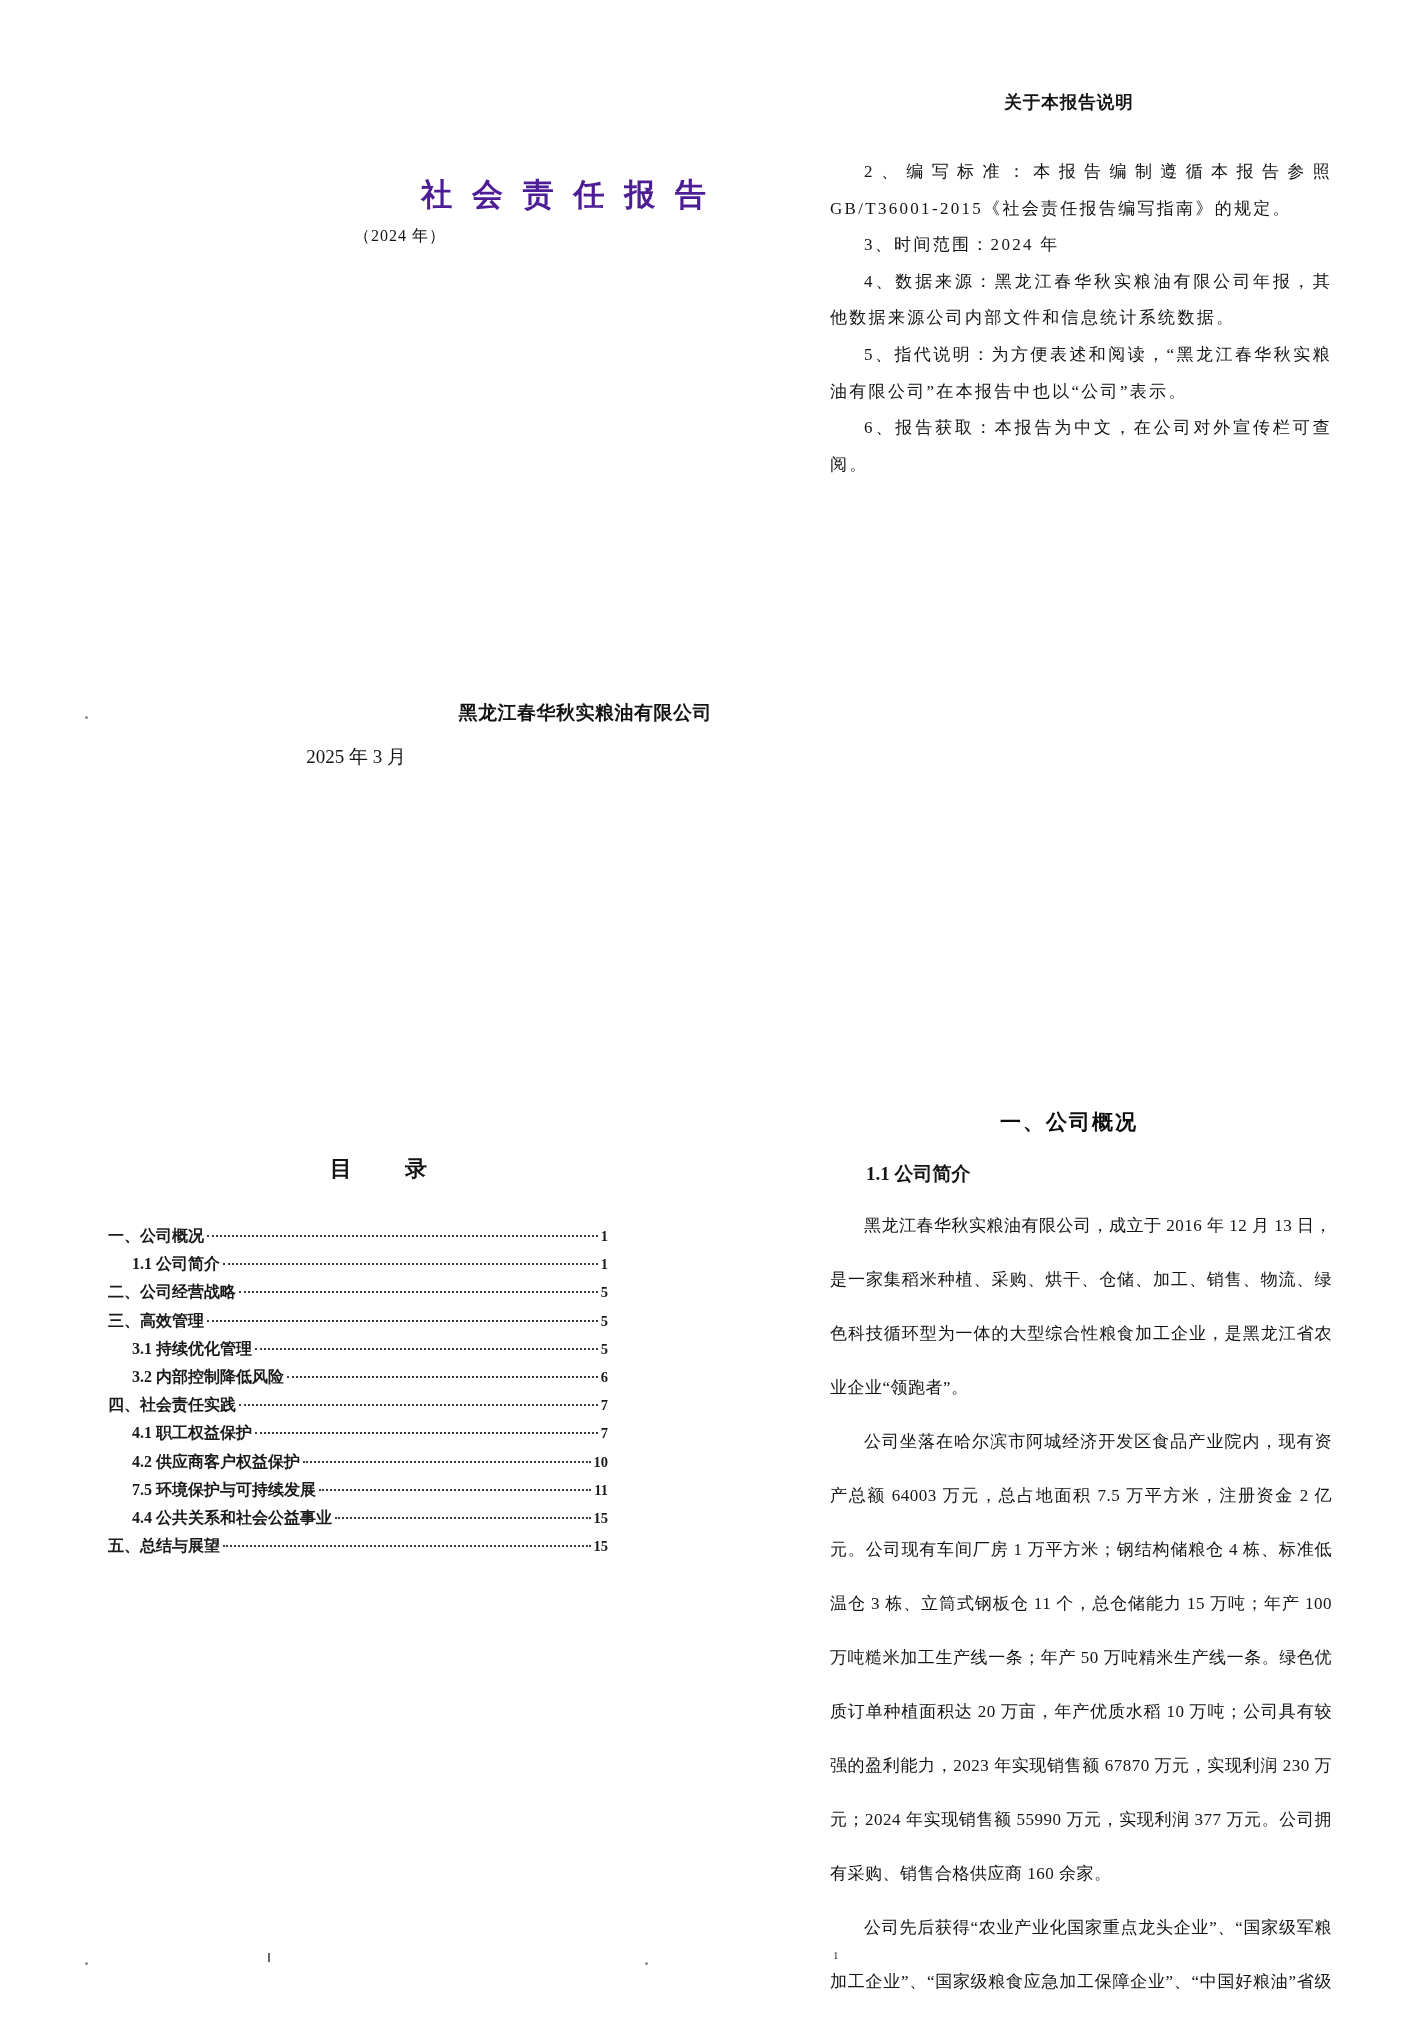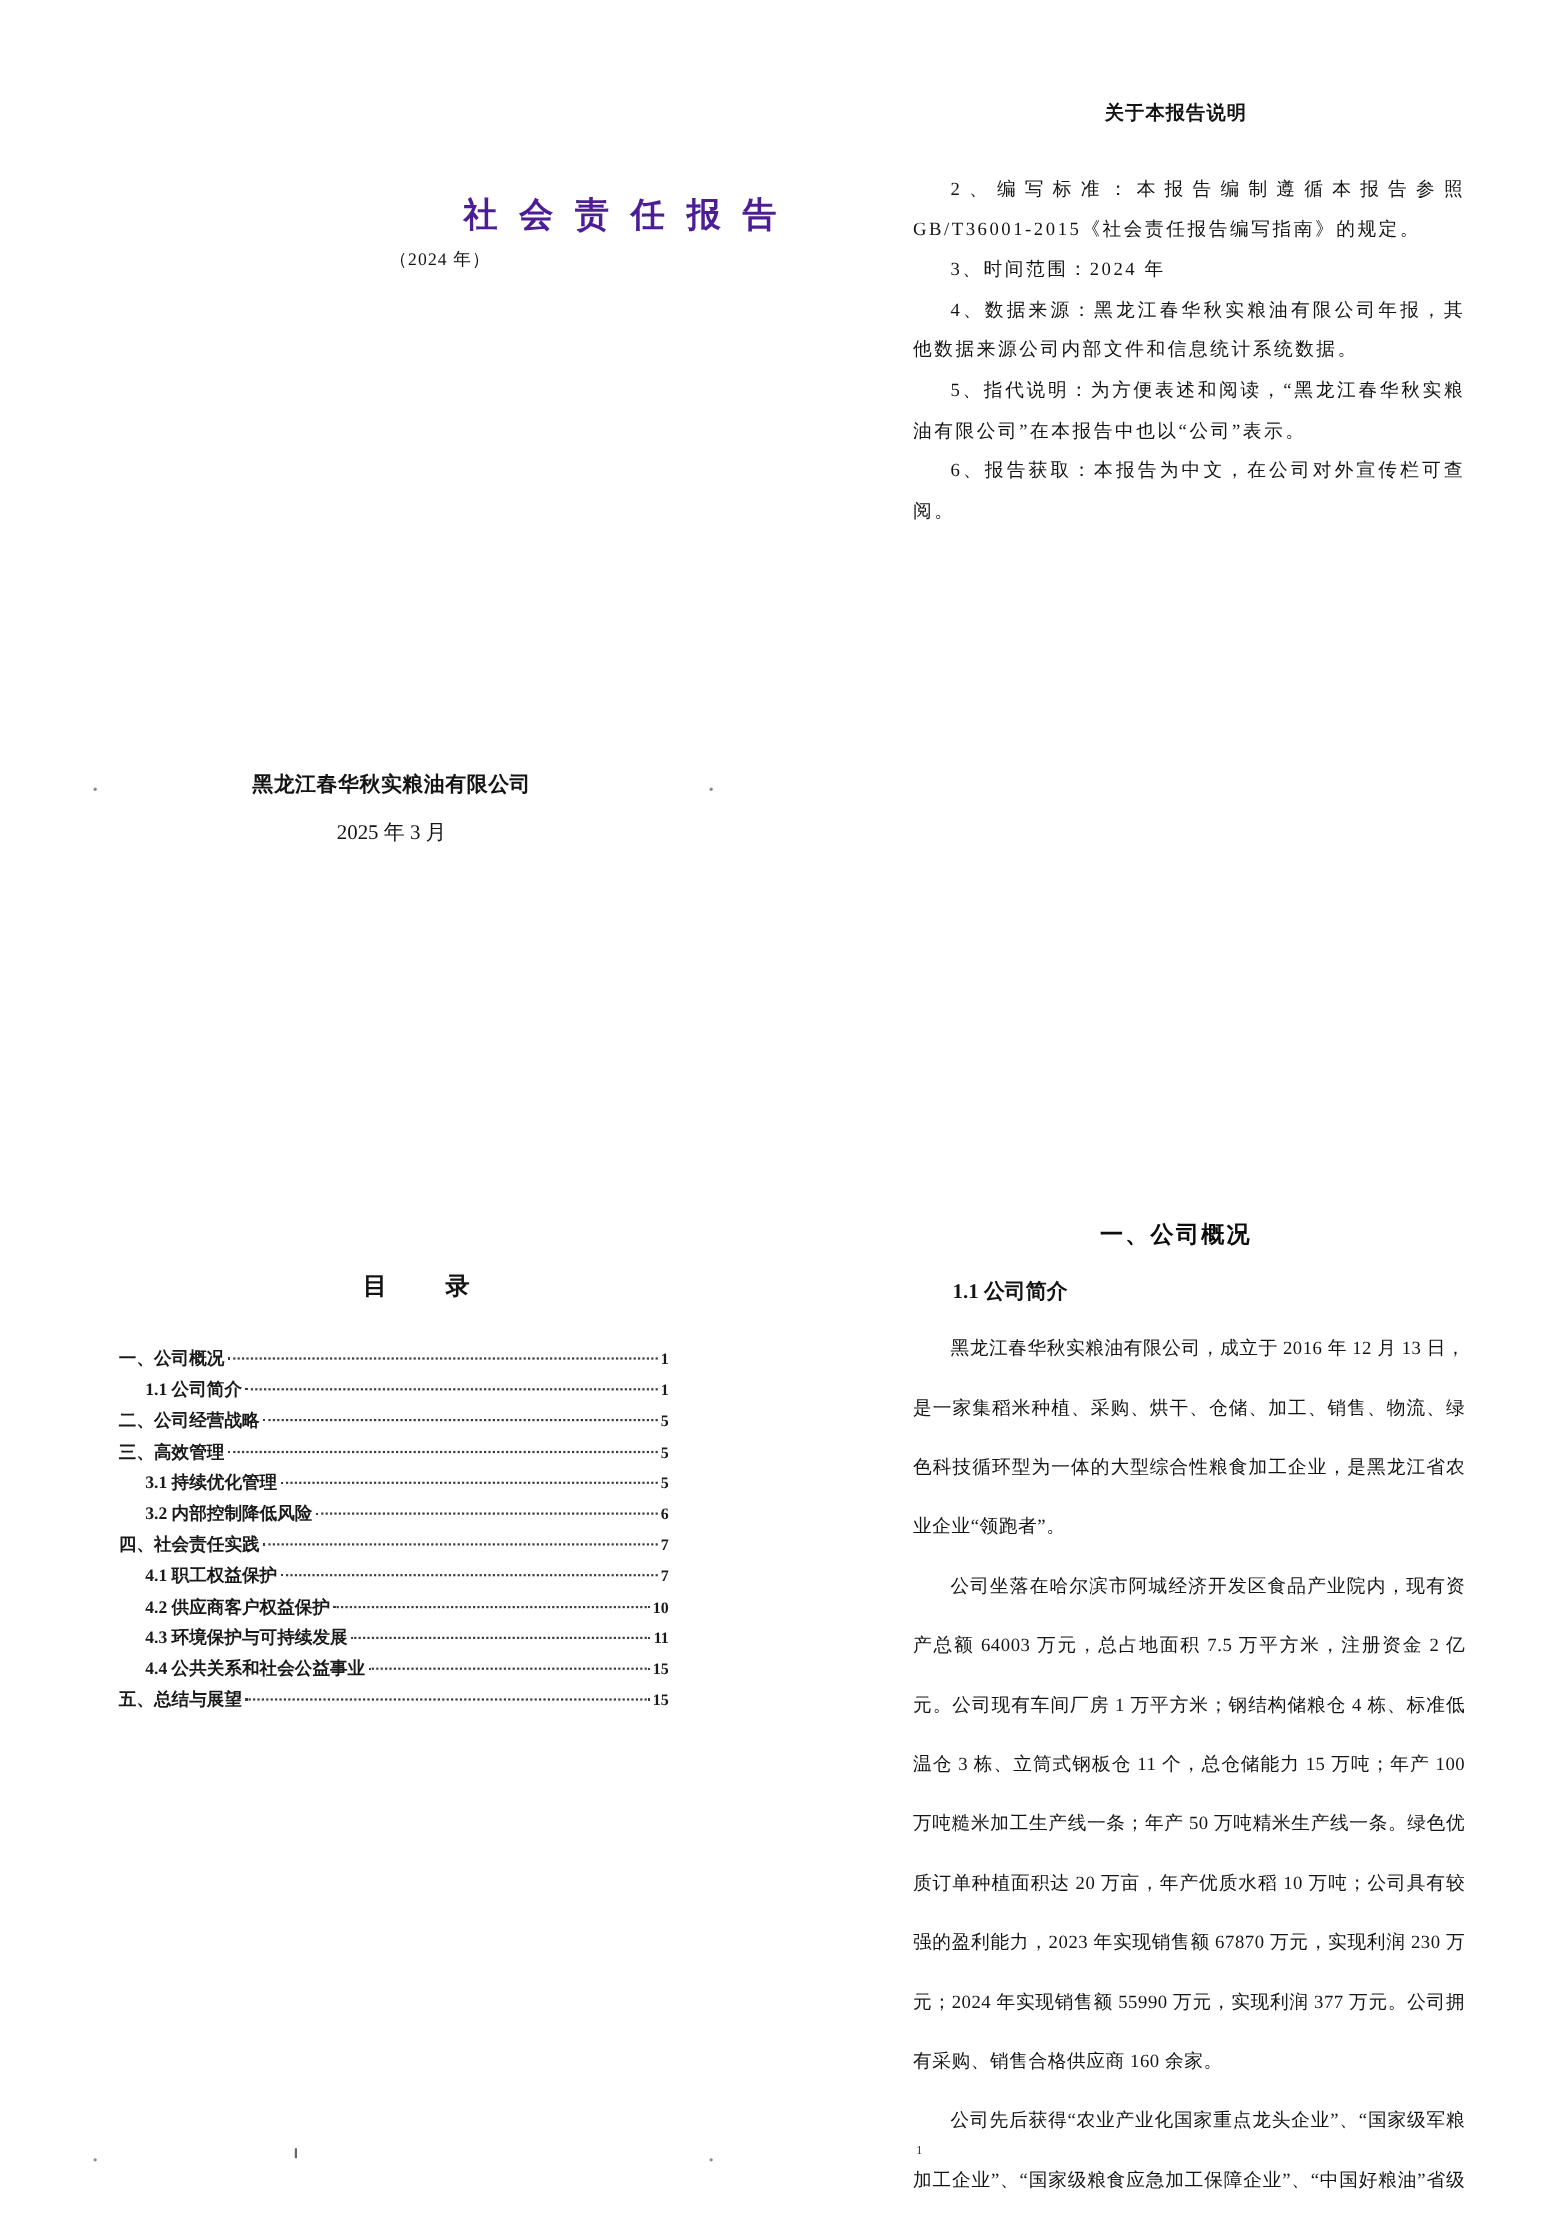--- a/index.html
+++ b/index.html
@@ -8,21 +8,21 @@
     color:#141414;font-family:"Liberation Serif","DejaVu Serif",serif;
     overflow:hidden;
   }
   .abs{position:absolute;}
   .centerL{left:0;width:712px;text-align:center;}
   .centerR{left:713px;width:712px;text-align:center;}
 
   
   .cover-title{top:174px;font-size:31px;font-weight:700;letter-spacing:6px;color:#4c1d95;text-align:right;}
   .cover-subtitle{top:226px;font-size:16px;letter-spacing:1px;padding-left:44px;}
-  .cover-company{top:700px;font-size:19px;font-weight:600;letter-spacing:0.5px;}
+  .cover-company{top:700px;font-size:19px;font-weight:600;letter-spacing:0.5px;text-align:right;}
   .cover-date{top:744px;font-size:19px;font-weight:500;}
 
   
   .about-heading{top:90px;font-size:17.5px;font-weight:700;letter-spacing:1px;}
   .about-body{left:830px;top:154px;width:502px;font-size:17px;letter-spacing:2.3px;
               line-height:36.6px;text-align:justify;}
   .para{margin:0;text-indent:2em;}
 
   
   .toc-heading{top:1154px;font-size:22px;font-weight:700;letter-spacing:3px;margin-left:24px;}
@@ -130,21 +130,21 @@
           <span class="toc-page">7</span>
         </div>
 
         <div class="toc-row sub">
           <span class="toc-label">4.2 供应商客户权益保护</span>
           <span class="toc-leader"></span>
           <span class="toc-page">10</span>
         </div>
 
         <div class="toc-row sub">
-          <span class="toc-label">4.3 环境保护与可持续发展</span>
+          <span class="toc-label">7.5 环境保护与可持续发展</span>
           <span class="toc-leader"></span>
           <span class="toc-page">11</span>
         </div>
 
         <div class="toc-row sub">
           <span class="toc-label">4.4 公共关系和社会公益事业</span>
           <span class="toc-leader"></span>
           <span class="toc-page">15</span>
         </div>
 

